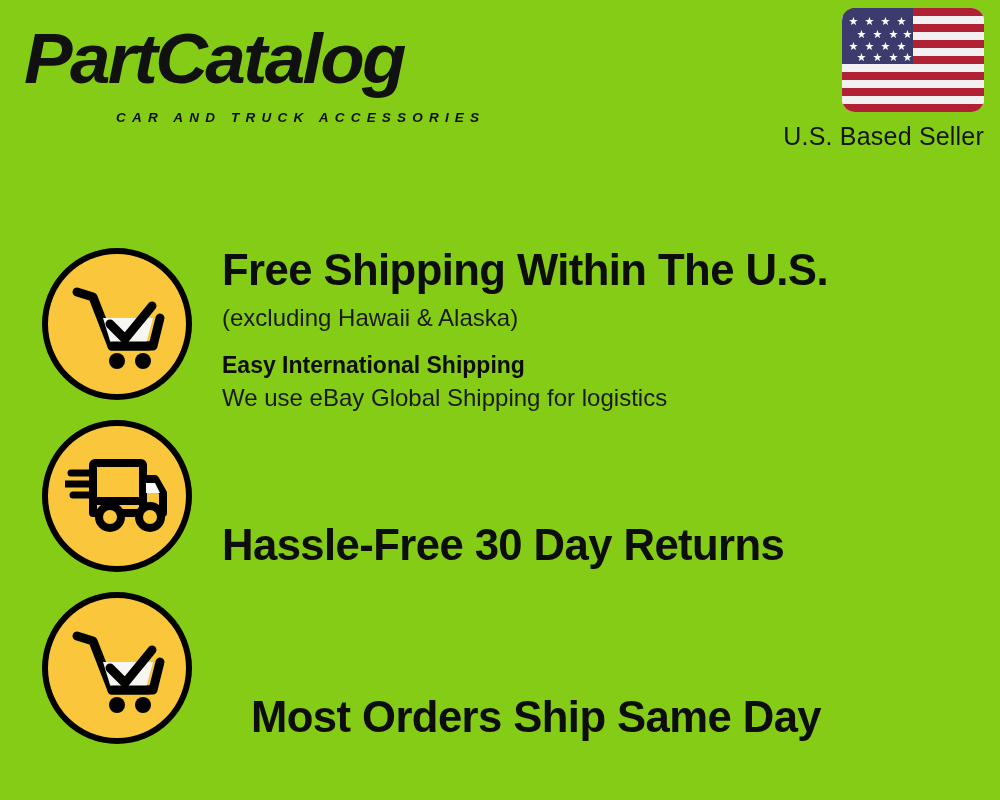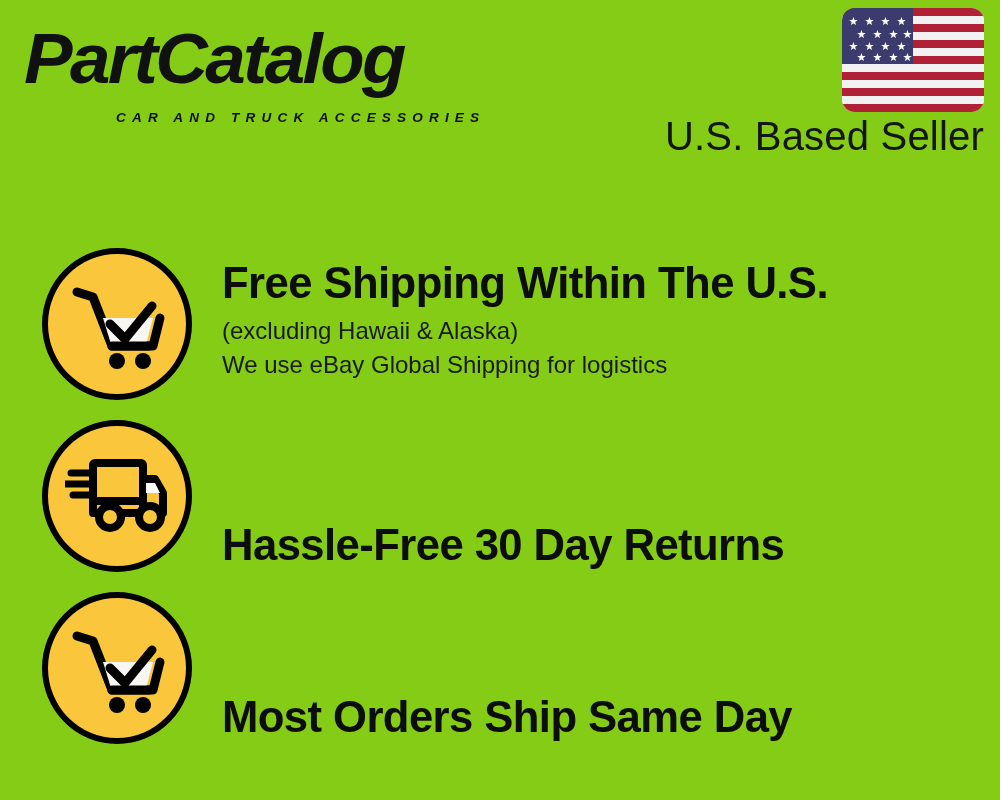--- a/index.html
+++ b/index.html
@@ -105,44 +105,44 @@
     width: 11px;
     text-align: center;
   }
 
   .seller-label {
     position: absolute;
     right: 16px;
     top: 116px;
     font-family: "Liberation Sans", sans-serif;
     font-weight: 400;
-    font-size: 40px;
+    font-size: 25px;
     line-height: 40px;
     color: #151515;
     white-space: nowrap;
     letter-spacing: 0.2px;
   }
 
   
   .features {
     position: absolute;
     left: 0;
     top: 180px;
     width: 1000px;
   }
   .feature-row {
     position: absolute;
     left: 0;
     width: 1000px;
     display: flex;
     align-items: flex-end;
   }
-  .feature-row.row-0 { top: 68px;  height: 152px; align-items: flex-start; }
+  .feature-row.row-0 { top: 68px;  height: 152px; align-items: center; }
   .feature-row.row-1 { top: 240px; height: 152px; }
-  .feature-row.row-2 { top: 412px; height: 152px; }
+  .feature-row.row-2 { top: 412px; height: 152px; gap: 29px; }
 
   .icon-badge {
     position: relative;
     flex: 0 0 auto;
     margin-left: 42px;
     width: 150px;
     height: 152px;
     border-radius: 50%;
     background: #fac73c;
     border: 6px solid #000000;
@@ -269,20 +269,21 @@
           <path d="M43 46 L58 61 L85 28" fill="none" stroke="#000" stroke-width="9" stroke-linecap="round" stroke-linejoin="round"></path>
           <path d="M34 36 L88 36" fill="none" stroke="#000" stroke-width="0"></path>
           <path d="M45 68 L86 68 L93 40" fill="none" stroke="#000" stroke-width="9" stroke-linecap="round" stroke-linejoin="round"></path>
           <circle cx="50" cy="83" r="8" fill="#000"></circle>
           <circle cx="76" cy="83" r="8" fill="#000"></circle>
         </svg>
       </div>
       <div class="feature-text">
         <div class="feature-title">Free Shipping Within The U.S.</div>
         <div class="feature-note">(excluding Hawaii &amp; Alaska)</div>
+        <div class="feature-sub-bold">Easy International Shipping</div>
         <div class="feature-sub">We use eBay Global Shipping for logistics</div>
       </div>
     </div>
 
     <div class="feature-row row-1">
       <div class="icon-badge">
         <svg width="104" height="74" viewBox="0 0 104 74" aria-hidden="true">
           <rect x="28" y="4" width="50" height="38" rx="2" fill="none" stroke="#000" stroke-width="8"></rect>
           <path d="M78 20 L90 20 L98 34 L98 52 L78 52 Z" fill="none" stroke="#000" stroke-width="8" stroke-linejoin="round"></path>
           <polygon points="81,24 90,24 95,34 81,34" fill="#ffffff"></polygon>

